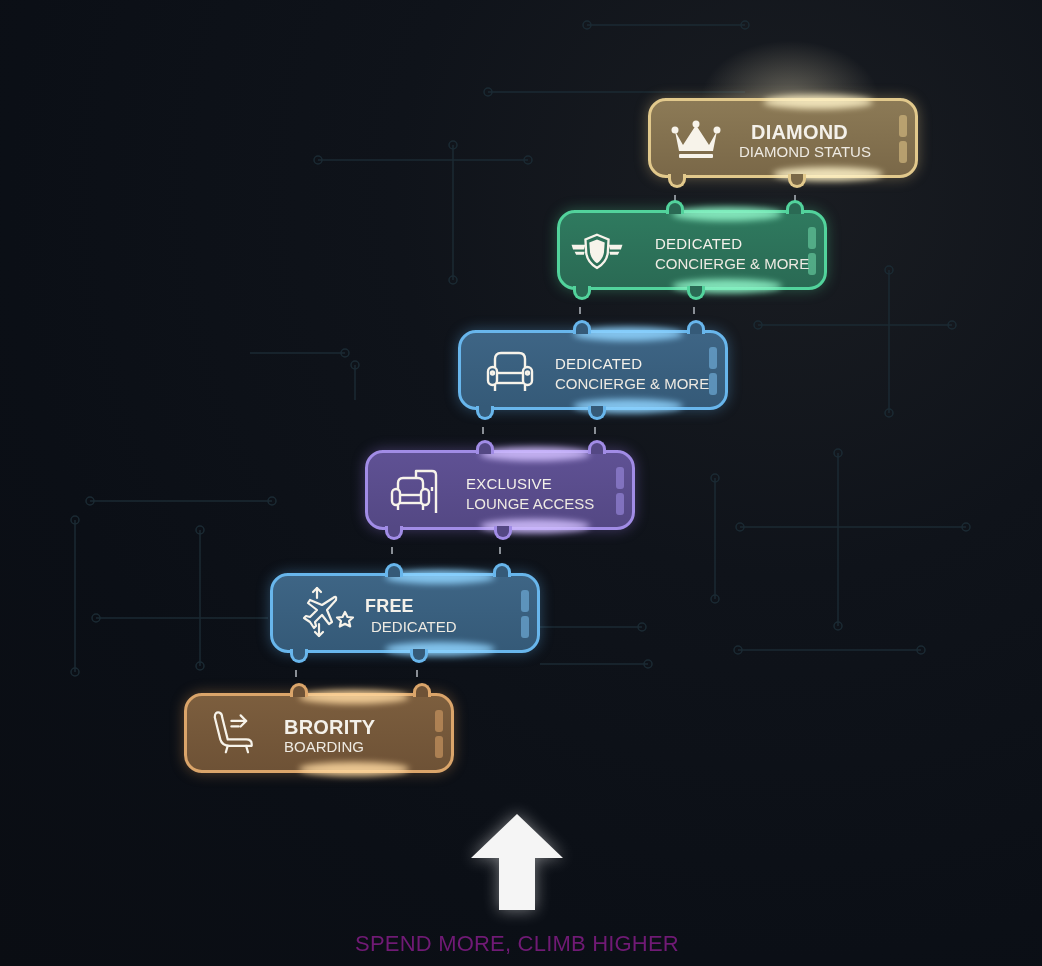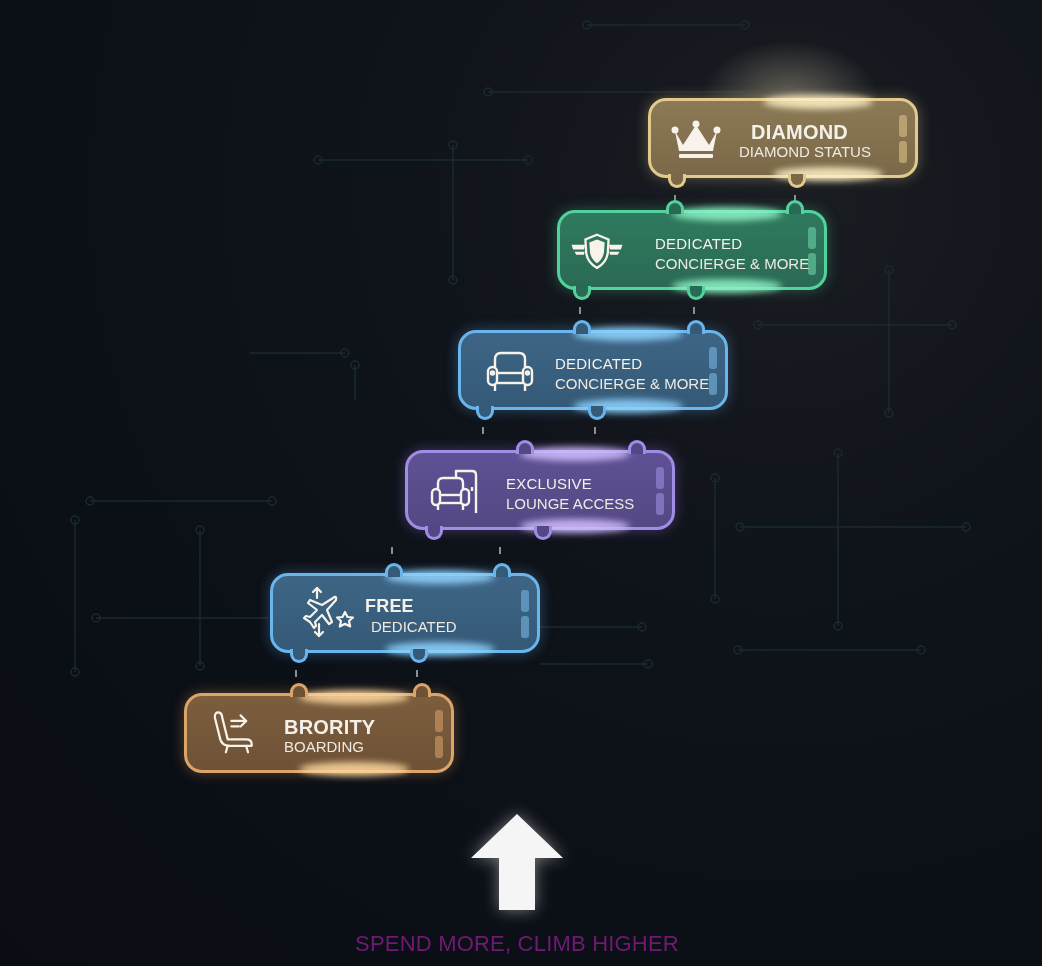--- a/index.html
+++ b/index.html
@@ -52,21 +52,21 @@
   .green .glow-top, .green .glow-bot { background:#8ff5c8; }
   .green .handle { background:#5fbf95; }
 
   .blue { background:linear-gradient(180deg,#3e6585,#355a78); border-color:#68b6ec;
           box-shadow:0 0 14px rgba(100,180,240,.35); }
   .blue .tab { background:#355a78; border-color:#68b6ec; }
   .blue .glow-top, .blue .glow-bot { background:#8fd4ff; }
   .blue .handle { background:#6aa4cf; }
 
   .purple { background:linear-gradient(180deg,#5f5194,#544884); border-color:#a18ce6;
-            box-shadow:0 0 14px rgba(160,130,240,.35);margin-left:40px; }
+            box-shadow:0 0 14px rgba(160,130,240,.35); }
   .purple .tab { background:#544884; border-color:#a18ce6; }
   .purple .glow-top, .purple .glow-bot { background:#d2bfff; }
   .purple .handle { background:#8f7fd0; }
 
   .bronze { background:linear-gradient(180deg,#7c5e3e,#6e5236); border-color:#dba56a;
             box-shadow:0 0 14px rgba(230,160,90,.35);text-align:center; }
   .bronze .tab { background:#6e5236; border-color:#dba56a; }
   .bronze .glow-top, .bronze .glow-bot { background:#ffd9a0; }
   .bronze .handle { background:#c08f5c; }
 

